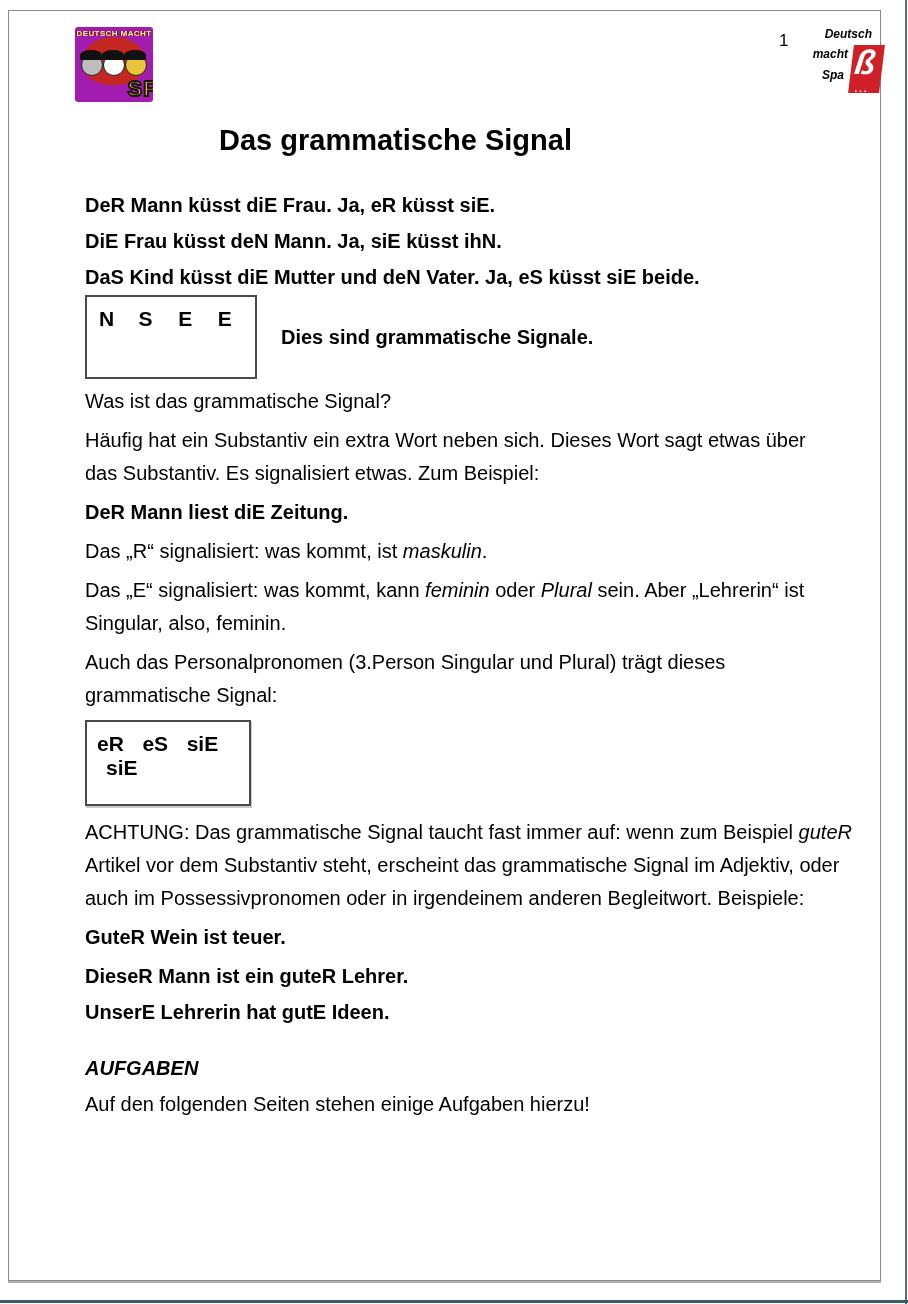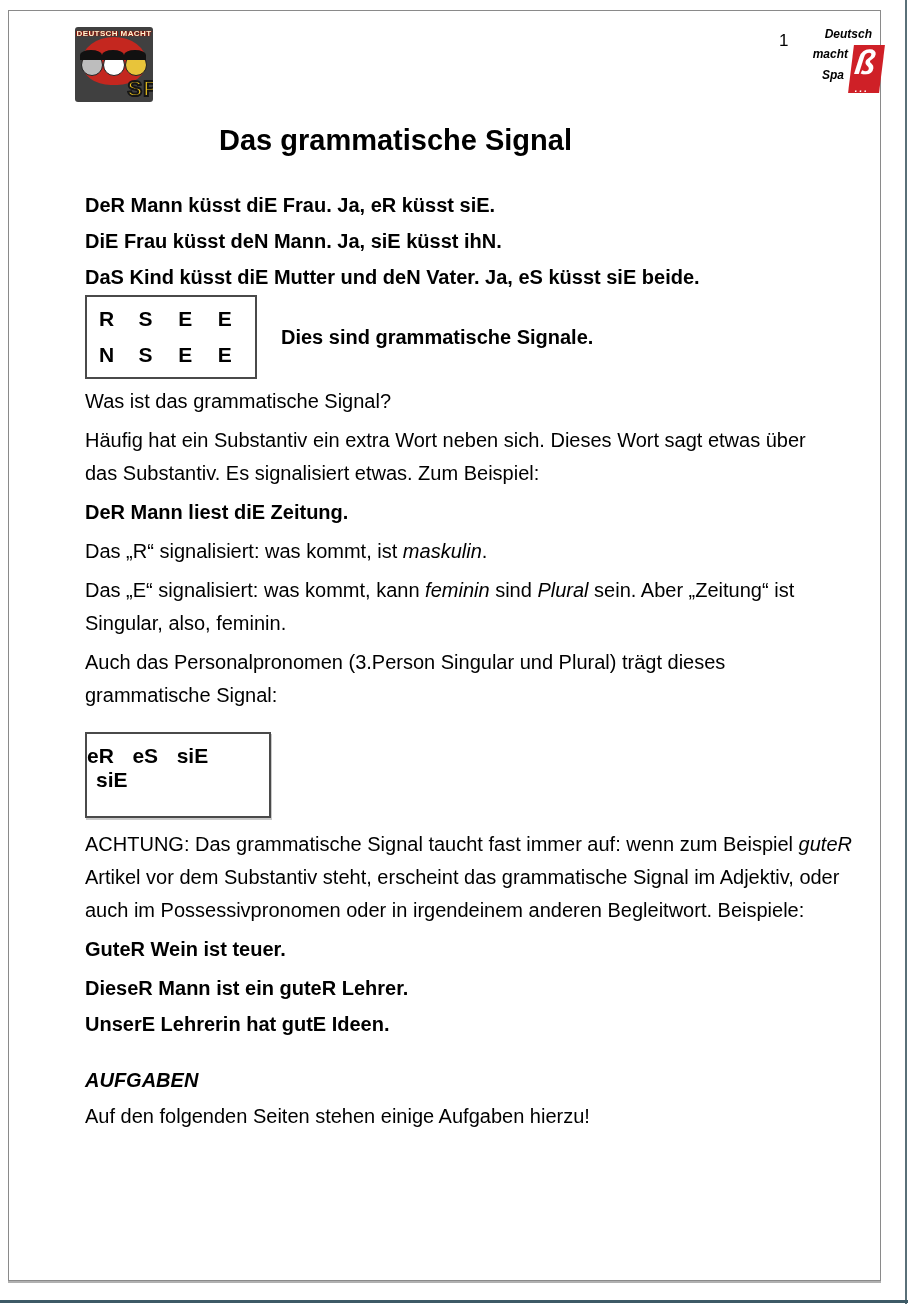--- a/index.html
+++ b/index.html
@@ -11,21 +11,21 @@
   .edge-right{position:absolute;top:0;right:1px;width:2px;height:100%;background:#5a7078;}
   .footer-bar{position:absolute;left:0;right:0;bottom:1px;height:3px;background:#3d5a66;}
 
   
   .page{
     position:absolute;left:8px;top:10px;width:871px;height:1269px;background:#fff;
     border:1px solid #8a8a8a;box-shadow:0 2px 0 0 #b0b0b0;
   }
 
   
-  .logo-left{position:absolute;left:66px;top:16px;width:78px;height:75px;background:#404040;border-radius:3px;overflow:hidden;}
+  .logo-left{position:absolute;left:66px;top:16px;width:78px;height:75px;background:#a21caf;border-radius:3px;overflow:hidden;}
   .logo-left .blob{position:absolute;left:7px;top:10px;width:64px;height:48px;background:#c4271f;border-radius:50% 50% 45% 45%;}
   .logo-left .arc-text{position:absolute;left:0;top:2px;width:100%;text-align:center;font-size:8px;font-weight:bold;color:#fdf3d0;letter-spacing:.4px;text-shadow:0 0 1px #8b1a10,0 0 1px #8b1a10,1px 0 0 #8b1a10,-1px 0 0 #8b1a10;white-space:nowrap;}
   .face{position:absolute;top:27px;width:22px;height:22px;border-radius:50%;border:1.5px solid #222;box-sizing:border-box;}
   .face::before{content:"";position:absolute;left:-2px;top:-5px;width:22px;height:10px;background:#111;border-radius:50% 50% 0 0;}
   .face-1{left:6px;background:#bdbdbd;}
   .face-2{left:28px;background:#ffffff;}
   .face-3{left:50px;background:#e8c43a;}
   .logo-left .spass{position:absolute;left:0;bottom:0px;width:100%;text-align:center;font-size:22px;font-weight:900;letter-spacing:1px;color:#f2c71d;-webkit-text-stroke:2px #151515;text-shadow:0 1px 0 #151515;margin-left:44px;}
 
   .page-number{position:absolute;left:770px;top:20px;font-size:17px;}
@@ -49,21 +49,21 @@
   .para .ln{display:block;white-space:nowrap;}
   .it{font-style:italic;}
 
   
   .box1-row{display:flex;align-items:center;gap:24px;margin-top:4px;}
   .letterbox{border:2px solid #4a4a4a;background:#fff;box-sizing:border-box;}
   .box1{width:172px;height:84px;padding:10px 0 0 12px;}
   .box1 .cell{display:inline-block;width:34px;font-weight:bold;font-size:21px;}
   .box1 .brow{height:36px;}
   .box-caption{font-weight:bold;font-size:20px;white-space:nowrap;}
-  .box2{width:186px;height:86px;padding:10px 0 0 0;margin-top:20px;box-shadow:1px 2px 0 0 #c9c9c9;}
+  .box2{width:166px;height:86px;padding:10px 0 0 10px;margin-top:8px;box-shadow:1px 2px 0 0 #c9c9c9;}
   .box2 .cell{display:inline-block;font-weight:bold;font-size:21px;margin-right:13px;}
   .box2 .wide{margin-left:9px;}
   .box2 .brow{height:37px;}
 
   .after-box{margin-top:10px;}
   .aufgaben{margin-top:28px;}
 </style>
 </head>
 <body>
 
@@ -95,26 +95,20 @@
     <h1 class="doc-title">Das grammatische Signal</h1>
 
 
     <div class="bold-line s-first">DeR Mann küsst diE Frau. Ja, eR küsst siE.</div>
     <div class="bold-line s-gap">DiE Frau küsst deN Mann. Ja, siE küsst ihN.</div>
     <div class="bold-line s-gap">DaS Kind küsst diE Mutter und deN Vater. Ja, eS küsst siE beide.</div>
 
     <div class="box1-row">
       <div class="letterbox box1">
         <div class="brow">
-          <span class="cell">R</span>
-          <span class="cell">S</span>
-          <span class="cell">E</span>
-          <span class="cell">E</span>
-        </div>
-        <div class="brow">
           <span class="cell">N</span>
           <span class="cell">S</span>
           <span class="cell">E</span>
           <span class="cell">E</span>
         </div>
       </div>
       <div class="box-caption">Dies sind grammatische Signale.</div>
     </div>
 
     <div class="para">
@@ -126,21 +120,21 @@
       <span class="ln">das Substantiv. Es signalisiert etwas. Zum Beispiel:</span>
     </div>
 
     <div class="bold-line para">DeR Mann liest diE Zeitung.</div>
 
     <div class="para">
       <span class="ln"><span>Das „R“ signalisiert: was kommt, ist </span><span class="it">maskulin</span><span>.</span></span>
     </div>
 
     <div class="para">
-      <span class="ln"><span>Das „E“ signalisiert: was kommt, kann </span><span class="it">feminin</span><span> sind </span><span class="it">Plural</span><span> sein. Aber „Zeitung“ ist</span></span>
+      <span class="ln"><span>Das „E“ signalisiert: was kommt, kann </span><span class="it">feminin</span><span> oder </span><span class="it">Plural</span><span> sein. Aber „Lehrerin“ ist</span></span>
       <span class="ln">Singular, also, feminin.</span>
     </div>
 
     <div class="para">
       <span class="ln">Auch das Personalpronomen (3.Person Singular und Plural) trägt dieses</span>
       <span class="ln">grammatische Signal:</span>
     </div>
 
     <div class="letterbox box2">
       <div class="brow">

